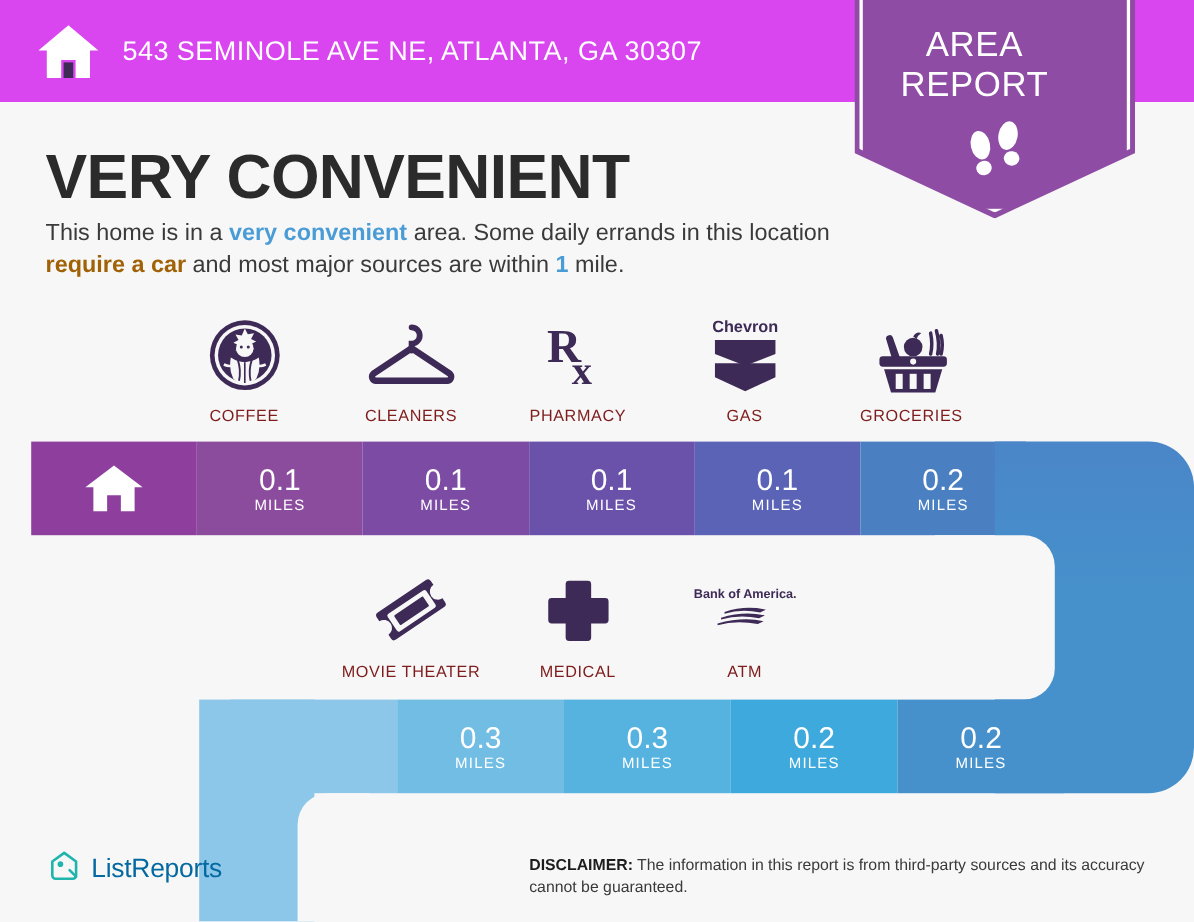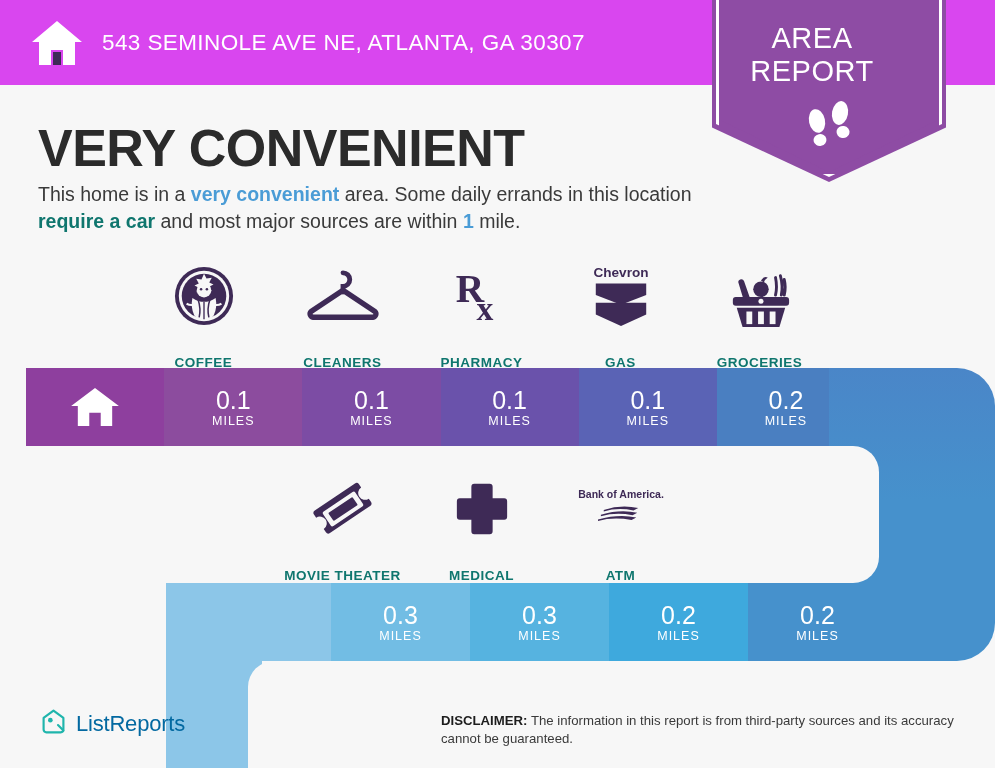--- a/index.html
+++ b/index.html
@@ -98,24 +98,24 @@
   .icon-row { position: absolute; display: flex; }
   .icon-cell {
     width: 139px;
     display: flex;
     flex-direction: column;
     align-items: center;
     justify-content: flex-end;
   }
   .icon-art { height: 68px; display: flex; align-items: center; justify-content: center; }
   .icon-label {
-    margin-top: 25px;
+    margin-top: 9px;
     font-size: 13.5px;
-    font-weight: bold;
-    color: #0f766e;
+    font-weight: normal;
+    color: #7f1d1d;
     letter-spacing: 0.5px;
     white-space: nowrap;
   }
   #icon-row-1 { top: 262px; left: 134px; }
   #icon-row-2 { top: 475px; left: 273px; }
 
   
   .bar {
     position: absolute;
     height: 78px;
@@ -221,21 +221,21 @@
         <ellipse cx="21" cy="42" rx="6.5" ry="6" transform="rotate(-12 21 42)"></ellipse>
         <ellipse cx="41" cy="15" rx="8" ry="12" transform="rotate(10 41 15)"></ellipse>
         <ellipse cx="44" cy="34" rx="6.5" ry="6" transform="rotate(10 44 34)"></ellipse>
       </g>
     </svg>
   </div>
 </div>
 
 <div class="title">VERY CONVENIENT</div>
 <div class="subtitle">
-  <span>This home is in a </span><span class="hl" style="color: rgb(74, 156, 214);">very convenient</span><span> area. Some daily errands in this location </span><span class="hl" style="color: #0f766e;">require a car</span><span> and most major sources are within </span><span class="hl" style="color: rgb(74, 156, 214);">1</span><span> mile.</span>
+  <span>This home is in a </span><span class="hl" style="color: rgb(74, 156, 214);">very convenient</span><span> area. Some daily errands in this location </span><span class="hl" style="color: #a16207;">require a car</span><span> and most major sources are within </span><span class="hl" style="color: rgb(74, 156, 214);">1</span><span> mile.</span>
 </div>
 
 <div class="icon-row" id="icon-row-1">
 
   <div class="icon-cell">
     <div class="icon-art">
       <svg viewBox="0 0 64 64" width="62" height="62">
         <circle cx="32" cy="32" r="30" fill="#3e2a56"></circle>
         <circle cx="32" cy="32" r="26" fill="#f7f7f7"></circle>
         <circle cx="32" cy="32" r="23" fill="#3e2a56"></circle>

